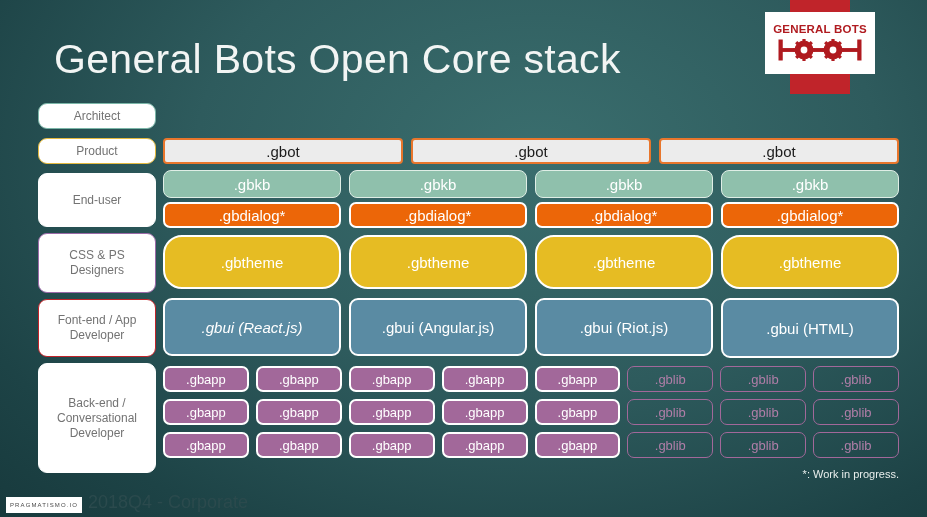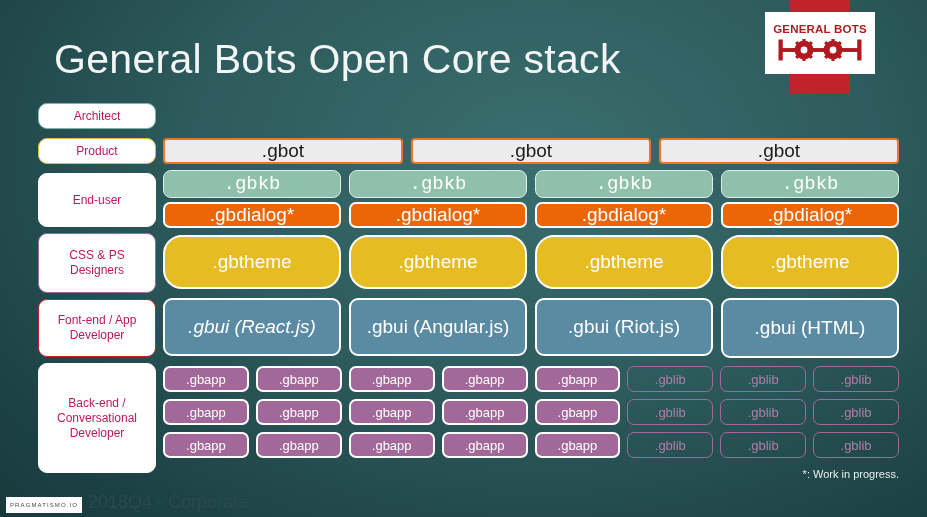--- a/index.html
+++ b/index.html
@@ -75,35 +75,35 @@
   }
 
   .role {
     position: absolute;
     background: #ffffff;
     border-radius: 9px;
     display: flex;
     align-items: center;
     justify-content: center;
     text-align: center;
-    color: #be185d;
+    color: #737373;
     font-size: 12px;
     line-height: 1.25;
     padding: 2px 4px;
     font-family: "Liberation Sans", sans-serif;
   }
 
   .cell {
     position: absolute;
     display: flex;
     align-items: center;
     justify-content: center;
     text-align: center;
     border-radius: 7px;
-    font-size: 19px;
+    font-size: 15px;
     color: #ffffff;
     font-family: "Liberation Sans", sans-serif;
     white-space: nowrap;
     overflow: hidden;
   }
 
   .cell.small   { font-size: 13px; border-radius: 6px; }
 
   .cell.gbai {
     background: #000000;
@@ -114,21 +114,20 @@
   .cell.gbot {
     background: #ececec;
     border: 2px solid #e8762c;
     color: #1c1c1c;
     border-radius: 4px;
   }
   .cell.gbkb {
     background: #8fc0ac;
     border: 1px solid #dfeee6;
     border-radius: 8px;
-    font-family: Liberation Mono, monospace;
   }
   .cell.gbdialog {
     background: #ec6608;
     border: 2px solid #ffffff;
     border-radius: 7px;
   }
   .cell.gbtheme {
     background: #e6bc23;
     border: 2px solid #ffffff;
     border-radius: 19px;

